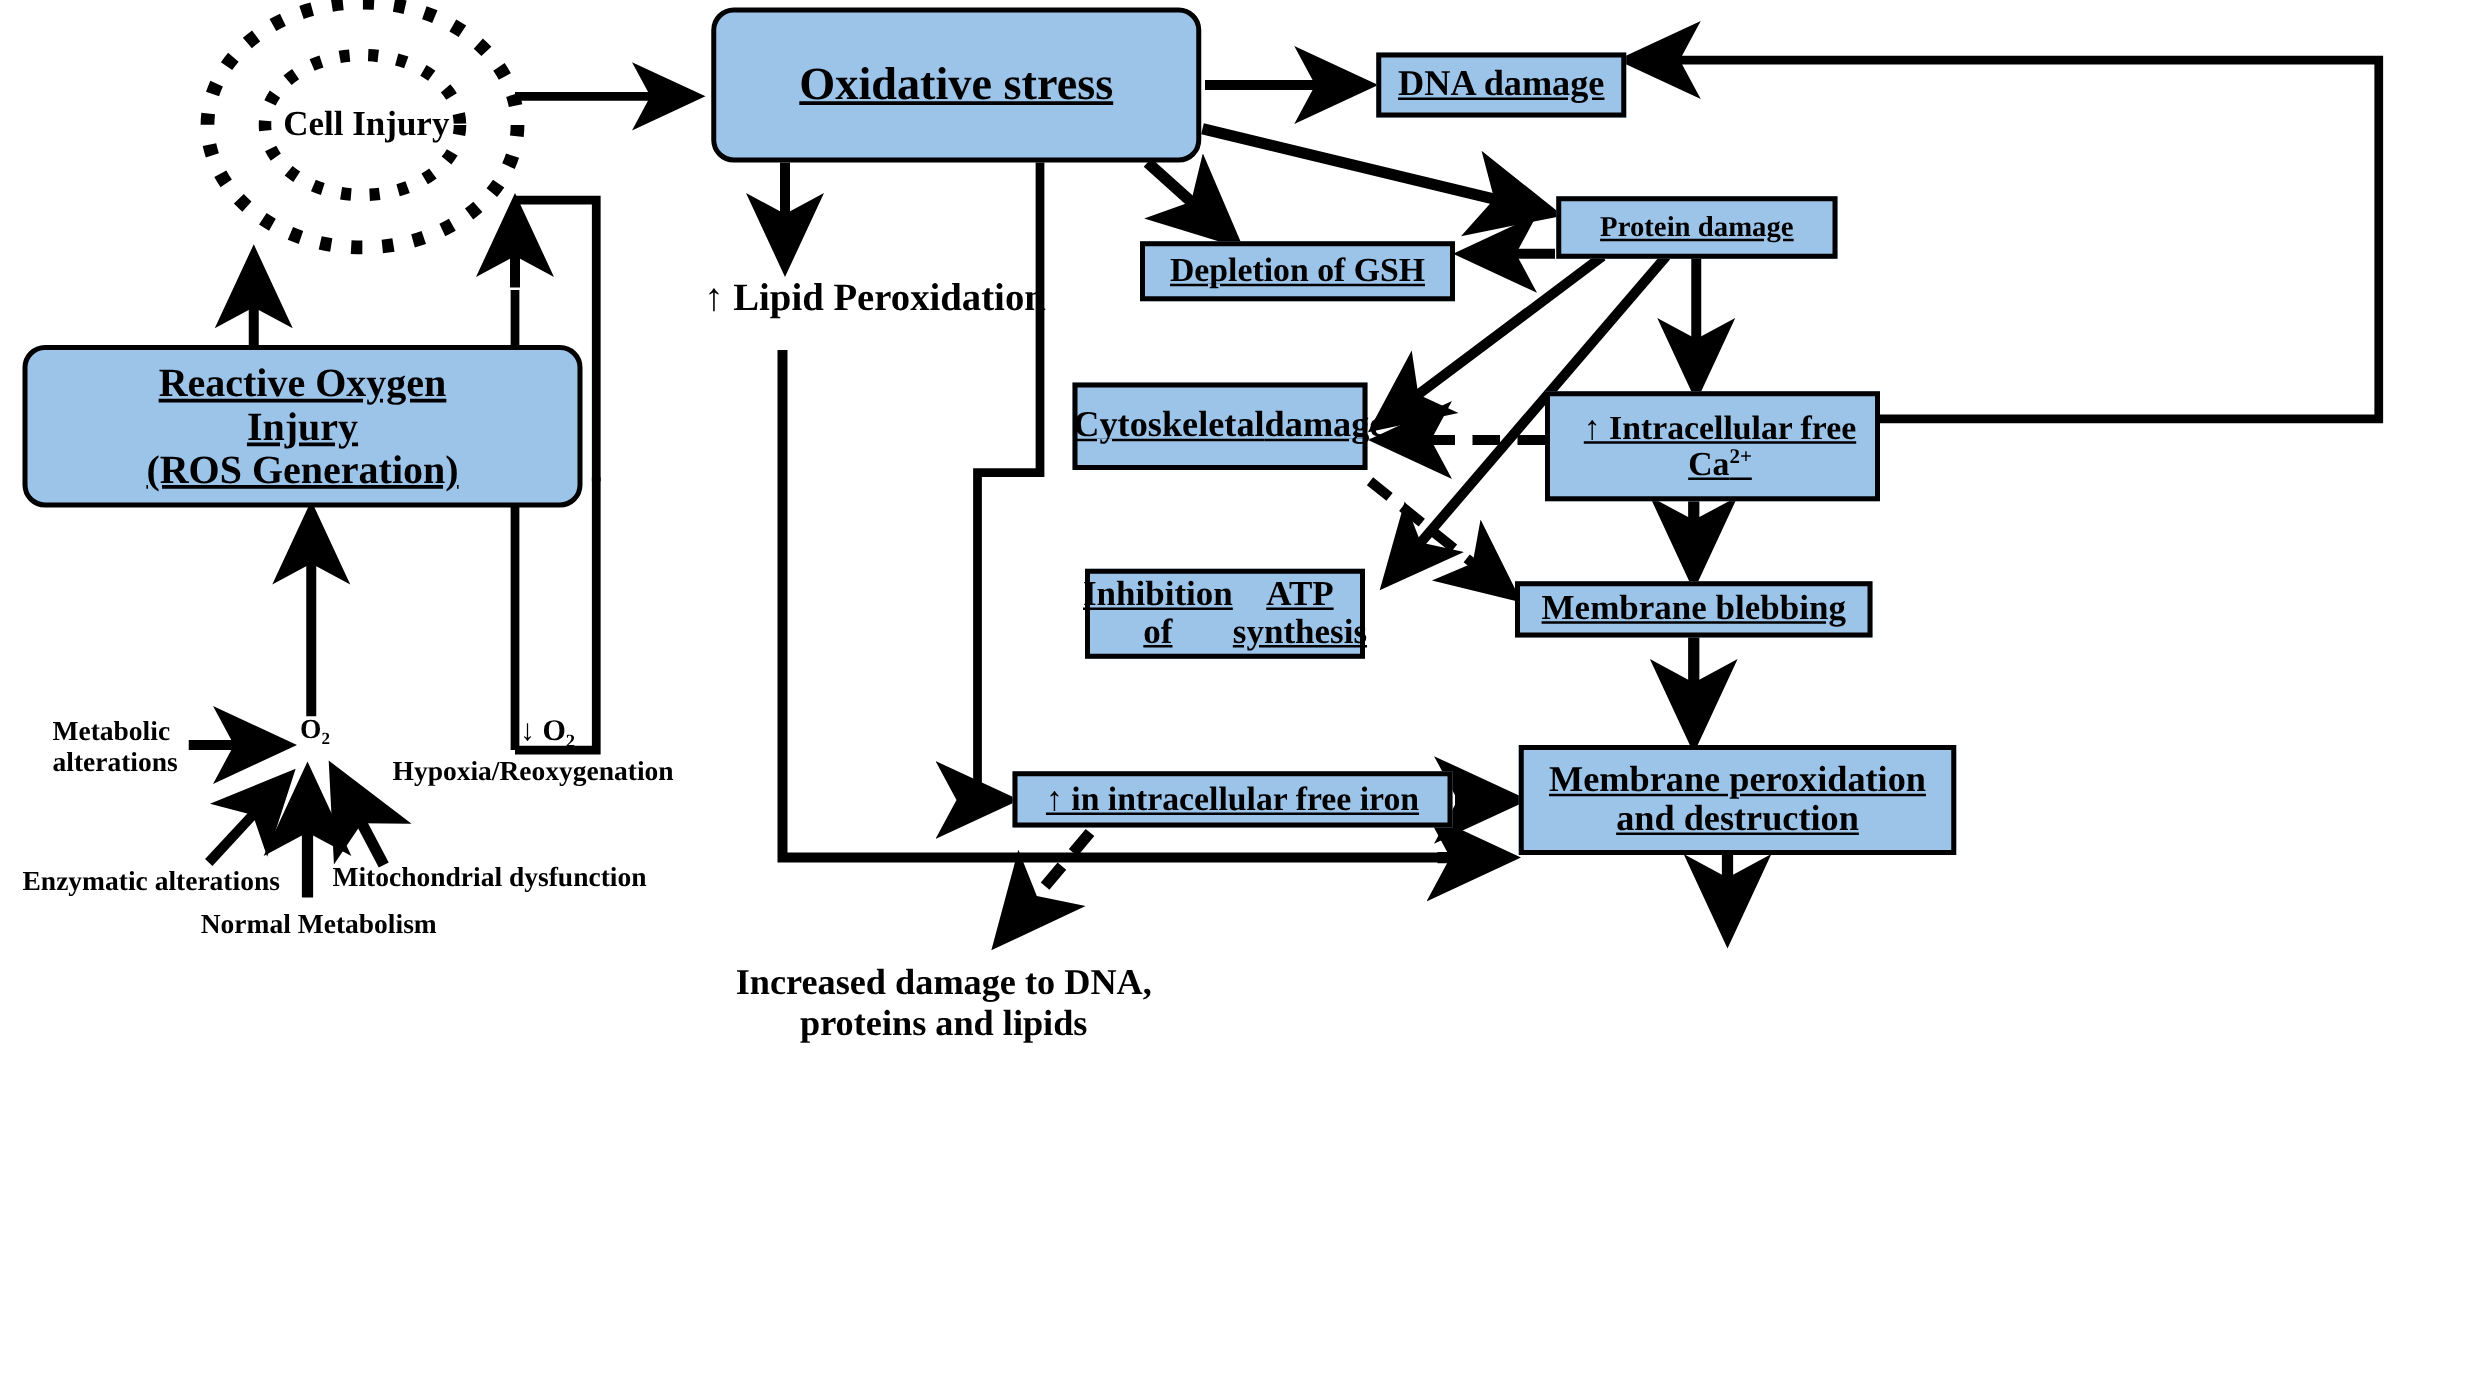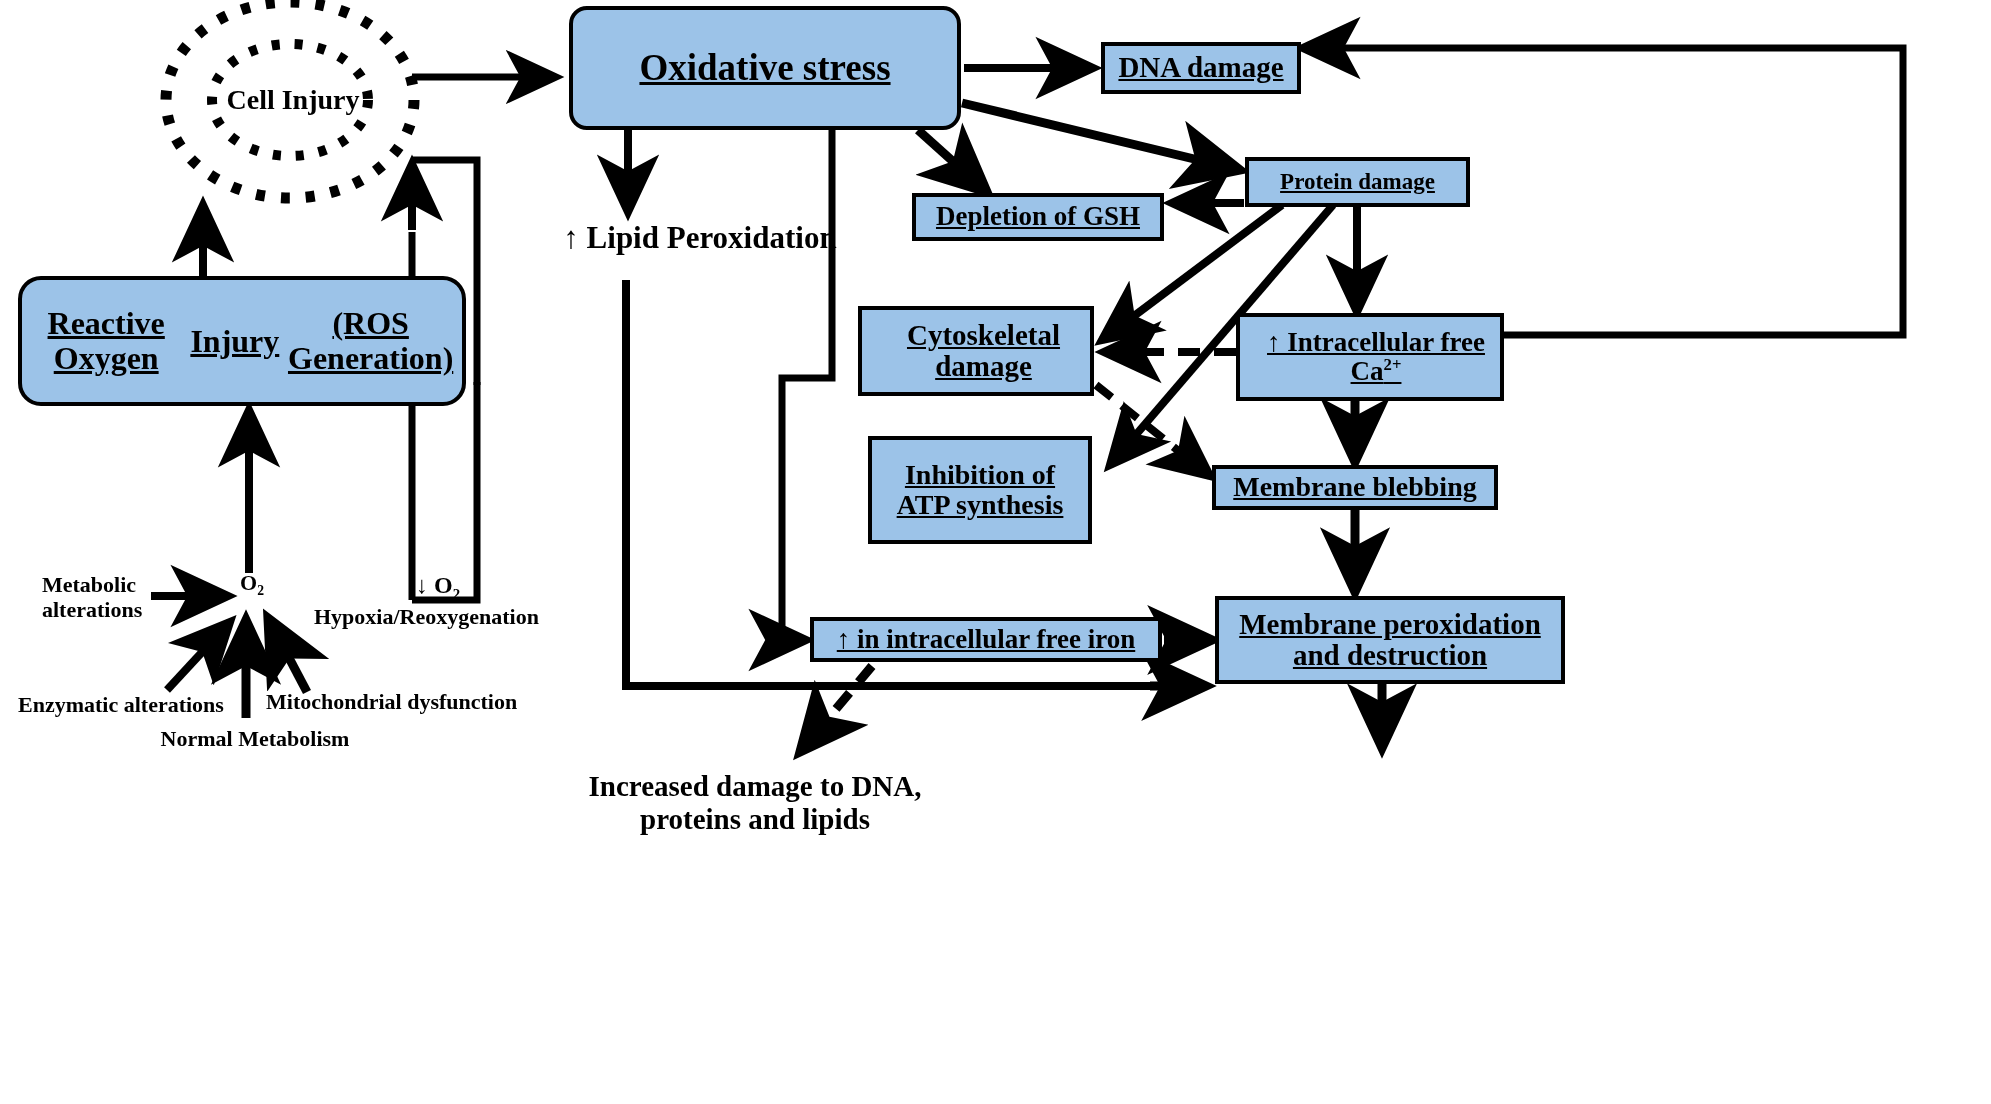--- a/index.html
+++ b/index.html
@@ -93,21 +93,21 @@
 
       <line x1="1382" y1="684" x2="1382" y2="748" stroke-width="9" stroke-dasharray="20 13" marker-end="url(#ahd)"></line>
 
     </g>
   </svg>
 
   <div class="plain" style="left:208px;top:84px;width:170px;font-size:28px;">
     <span>Cell Injury</span>
   </div>
 
-  <div class="node round" style="left:18px;top:276px;width:448px;height:130px;font-size:32px;flex-direction:row;border-radius:23px;">
+  <div class="node round" style="left:18px;top:276px;width:448px;height:130px;font-size:32px;flex-direction:column;">
     <span>Reactive Oxygen</span>
     <span>Injury</span>
     <span>(ROS Generation)</span>
   </div>
 
   <div class="node round" style="left:569px;top:6px;width:392px;height:124px;font-size:37px;">
     <span>Oxidative stress</span>
   </div>
 
   <div class="node" style="left:1101px;top:42px;width:200px;height:52px;font-size:29px;">
@@ -119,31 +119,31 @@
   </div>
 
   <div class="node" style="left:912px;top:193px;width:252px;height:48px;font-size:27px;">
     <span>Depletion of GSH</span>
   </div>
 
   <div class="plain" style="left:560px;top:220px;width:280px;font-size:31px;">
     <span>↑ Lipid Peroxidation</span>
   </div>
 
-  <div class="node" style="left:858px;top:306px;width:236px;height:90px;font-size:29px;flex-direction:column;padding-left:15px;">
+  <div class="node" style="left:858px;top:306px;width:236px;height:70px;font-size:29px;flex-direction:row;padding-left:15px;">
     <span>Cytoskeletal</span>
     <span>damage</span>
   </div>
 
   <div class="node" style="left:1236px;top:313px;width:268px;height:88px;font-size:27px;flex-direction:column;padding-left:12px;">
     <span>↑ Intracellular free</span>
     <span><span>Ca</span><sup>2+</sup></span>
   </div>
 
-  <div class="node" style="left:868px;top:436px;width:224px;height:108px;font-size:28px;flex-direction:column;">
+  <div class="node" style="left:868px;top:455px;width:224px;height:72px;font-size:28px;flex-direction:row;">
     <span>Inhibition of</span>
     <span>ATP synthesis</span>
   </div>
 
   <div class="node" style="left:1212px;top:465px;width:286px;height:45px;font-size:28px;">
     <span>Membrane blebbing</span>
   </div>
 
   <div class="node" style="left:810px;top:617px;width:352px;height:45px;font-size:27px;">
     <span>↑ in intracellular free iron</span>

